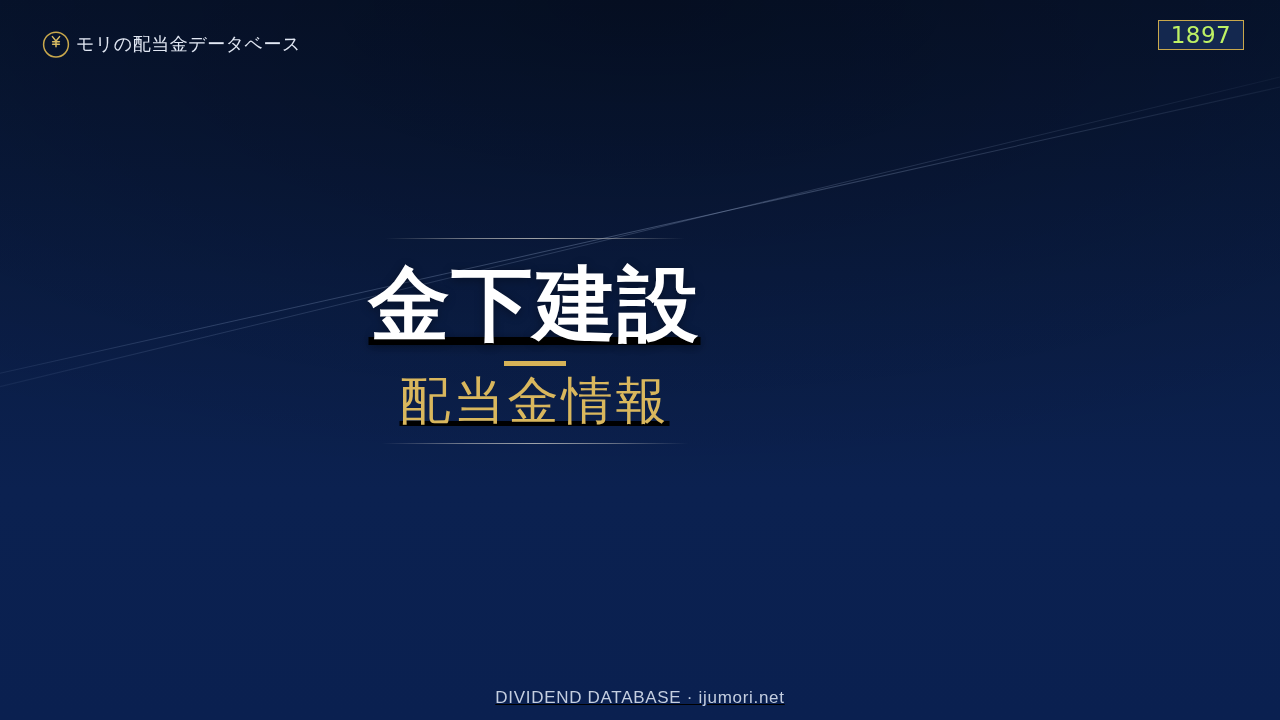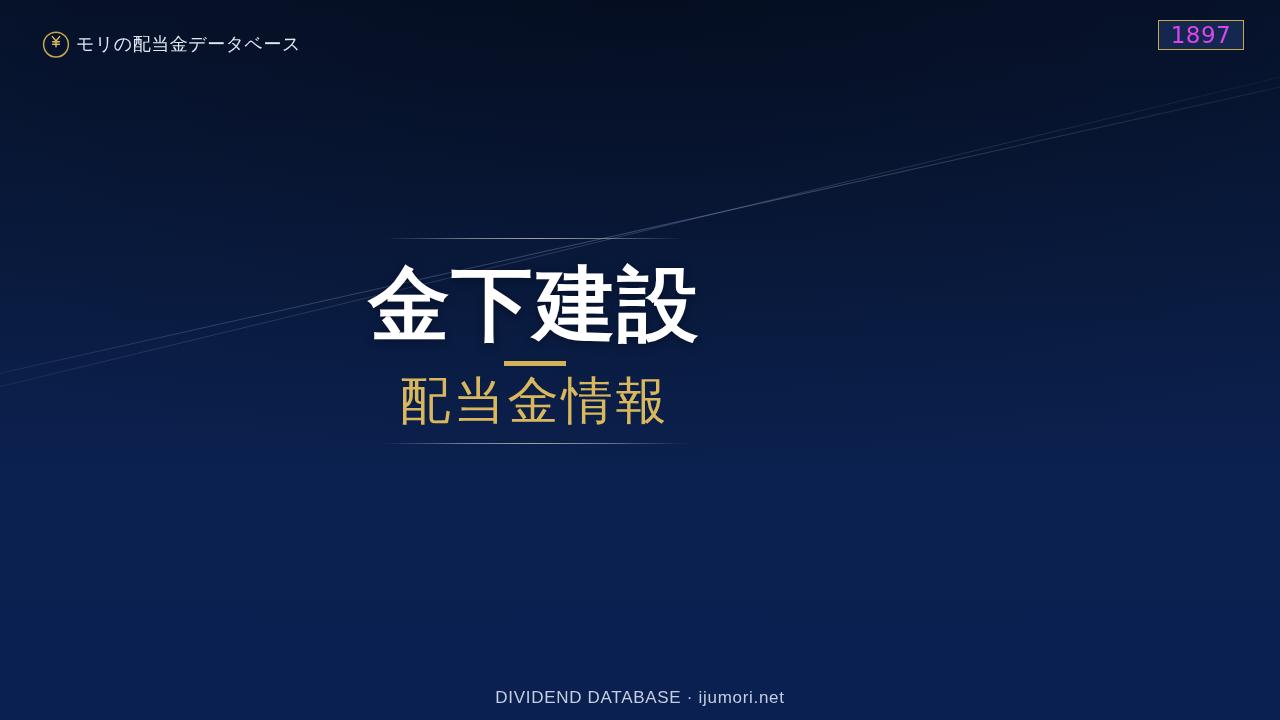--- a/index.html
+++ b/index.html
@@ -48,29 +48,29 @@
   }
   #year-badge {
     position:absolute; right:36px; top:20px;
     min-width:86px; height:30px;
     border:1px solid #c9a84c;
     background:#14284f;
     display:flex; align-items:center; justify-content:center;
     padding:0 11px;
   }
   #year-badge-text {
-    font-size:23px; line-height:23px; color:#d946ef;
+    font-size:23px; line-height:23px; color:#bef264;
     letter-spacing:0.5px; font-weight:400;
     font-family:"DejaVu Sans","Liberation Sans",sans-serif;
   }
 
   
   #center-block {
     position:absolute; left:0; top:238px; width:1069px;
-    display:flex; flex-direction:column; align-items:center;
+    display:flex; flex-direction:column; align-items:center;text-decoration:underline;
   }
   .hairline {
     height:1px; width:300px;
     background:linear-gradient(90deg, rgba(200,210,230,0) 0%, rgba(186,186,186,0.62) 28%, rgba(200,200,196,0.78) 50%, rgba(186,186,186,0.55) 74%, rgba(200,210,230,0) 100%);
   }
   #rule-top    { width:300px; }
   #rule-bottom { width:306px; margin-top:14px; }
 
   #company-name {
     margin-top:22px;
@@ -90,20 +90,21 @@
     color:#d9b75d; letter-spacing:3px;
     font-weight:400;
     font-family:"DejaVu Sans","Liberation Sans",sans-serif;
     text-align:right;
   }
 
   
   #footer {
     position:absolute; left:0; bottom:11px; width:1280px;
     text-align:center;
+    text-decoration:underline;
   }
   #footer-text {
     font-size:17px; line-height:22px;
     color:#c4cee0; letter-spacing:0.7px;
     font-family:"Liberation Sans","DejaVu Sans",sans-serif;
   }
 </style>
 </head>
 <body>
 

